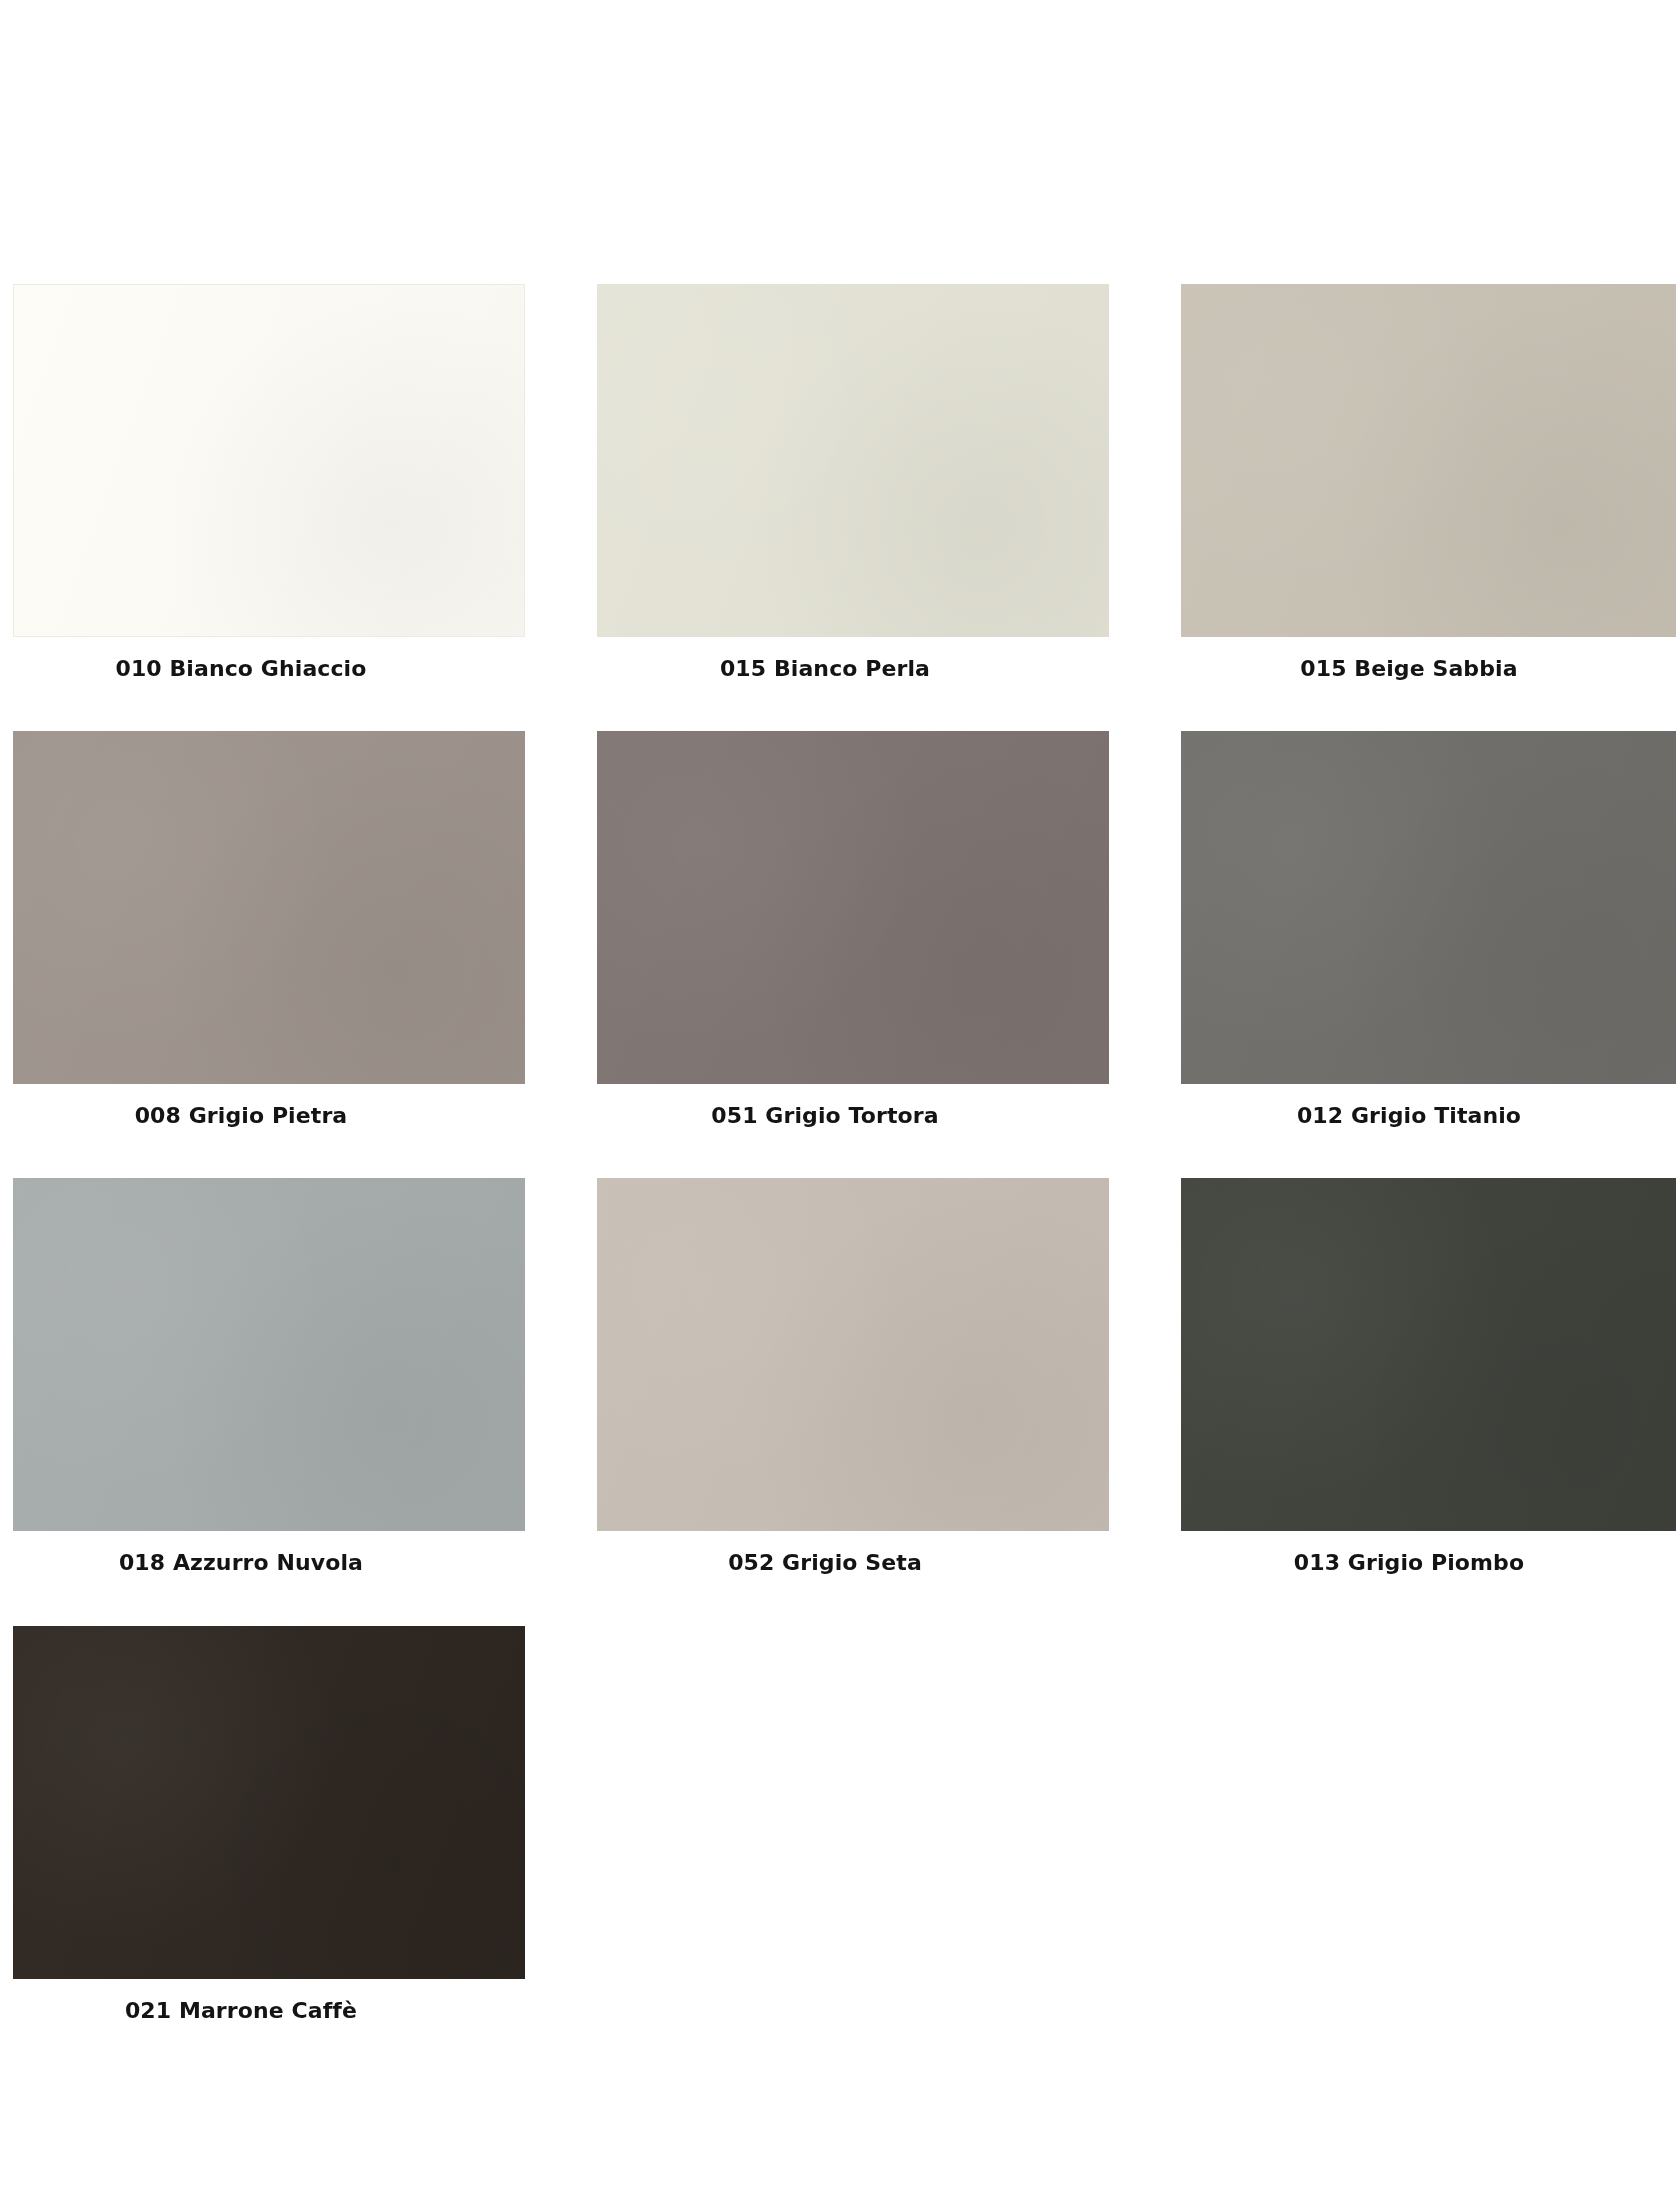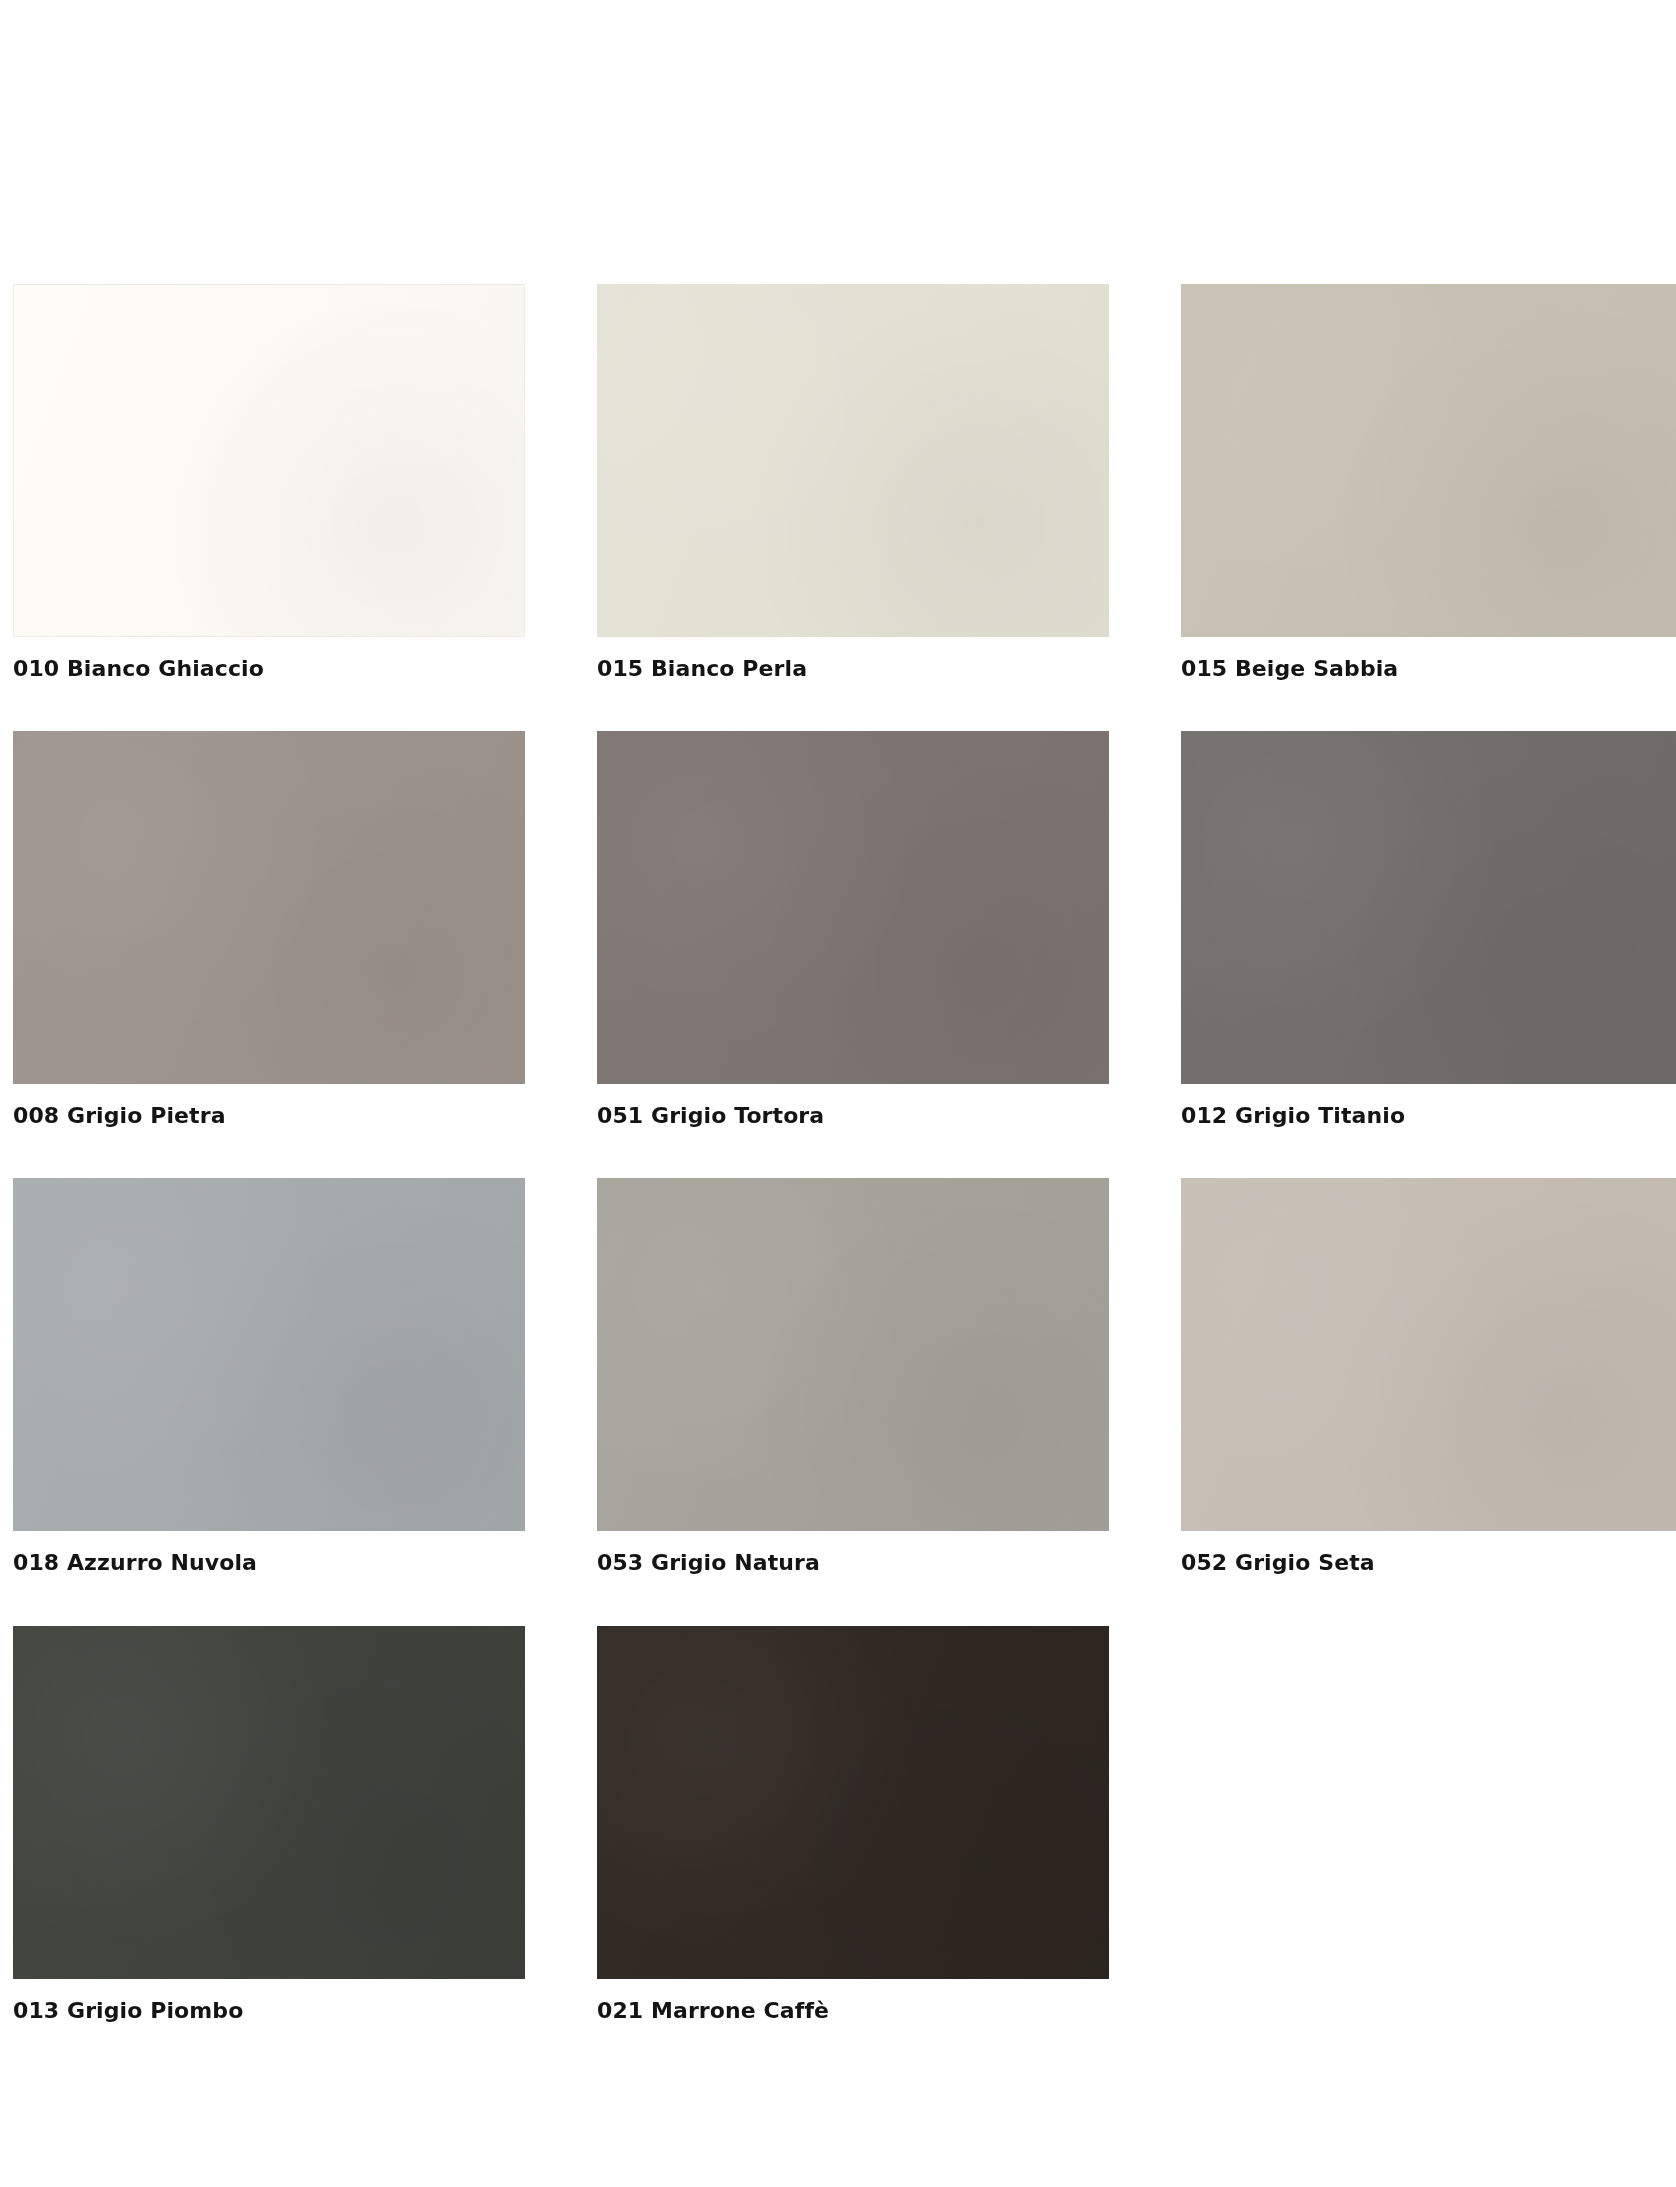--- a/index.html
+++ b/index.html
@@ -25,20 +25,21 @@
   .swatch-grid {
     display: grid;
     grid-template-columns: repeat(3, 512px);
     column-gap: 72px;
     row-gap: 0;
     padding-left: 13px;
   }
   .swatch-cell {
     width: 456px;
     margin-bottom: 50px;
+    text-align: center;
   }
   .swatch-chip {
     width: 512px;
     height: 353px;
     display: block;
     position: relative;
     box-sizing: border-box;
   }
   
   .swatch-chip::after {
@@ -92,24 +93,20 @@
       </div>
       <div class="swatch-cell">
         <div class="swatch-chip" style="background: rgb(110, 109, 106);"></div>
         <div class="swatch-label">012 Grigio Titanio</div>
       </div>
       <div class="swatch-cell">
         <div class="swatch-chip" style="background: rgb(166, 171, 171);"></div>
         <div class="swatch-label">018 Azzurro Nuvola</div>
       </div>
       <div class="swatch-cell">
-        <div class="swatch-chip" style="background: rgb(166, 163, 155);"></div>
-        <div class="swatch-label">053 Grigio Natura</div>
-      </div>
-      <div class="swatch-cell">
         <div class="swatch-chip" style="background: rgb(198, 189, 180);"></div>
         <div class="swatch-label">052 Grigio Seta</div>
       </div>
       <div class="swatch-cell">
         <div class="swatch-chip" style="background: rgb(62, 64, 58);"></div>
         <div class="swatch-label">013 Grigio Piombo</div>
       </div>
       <div class="swatch-cell">
         <div class="swatch-chip" style="background: rgb(44, 37, 32);"></div>
         <div class="swatch-label">021 Marrone Caffè</div>

